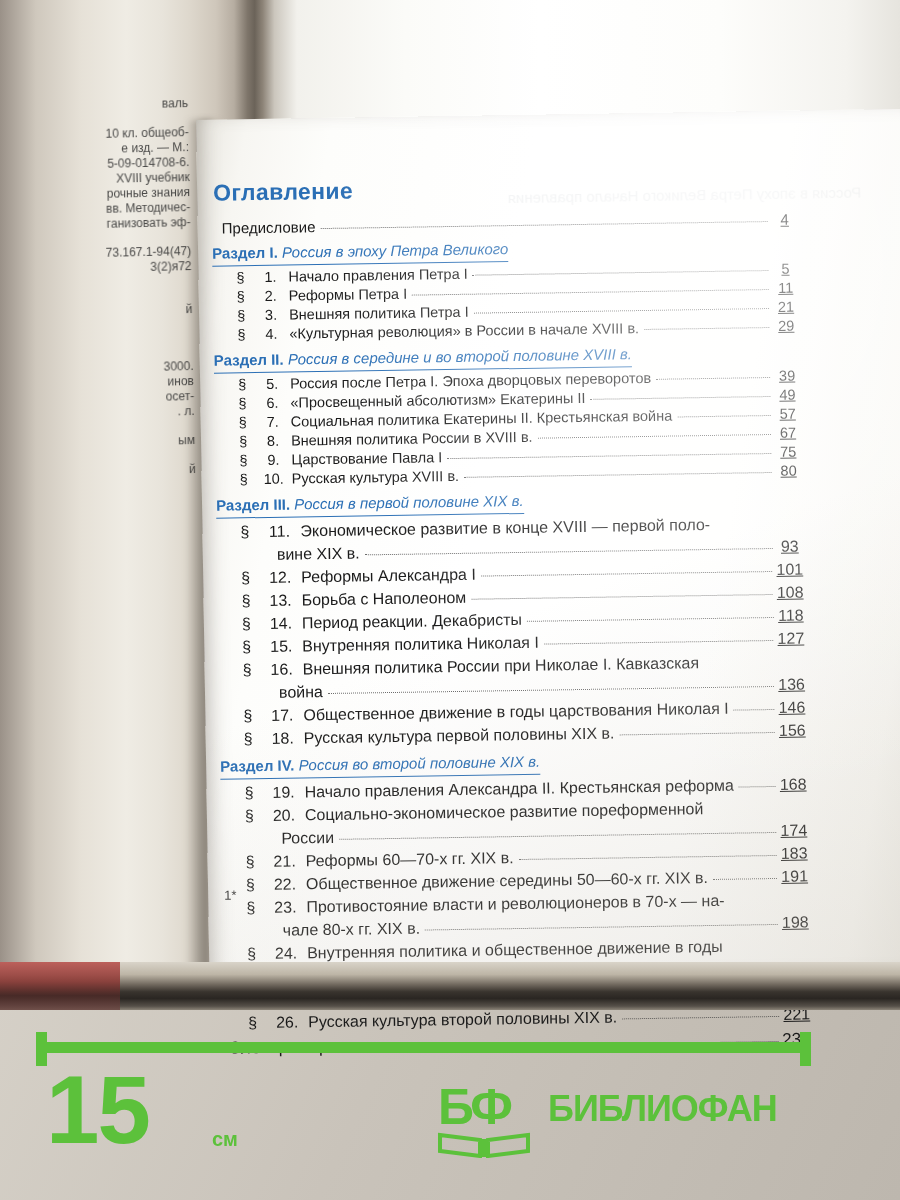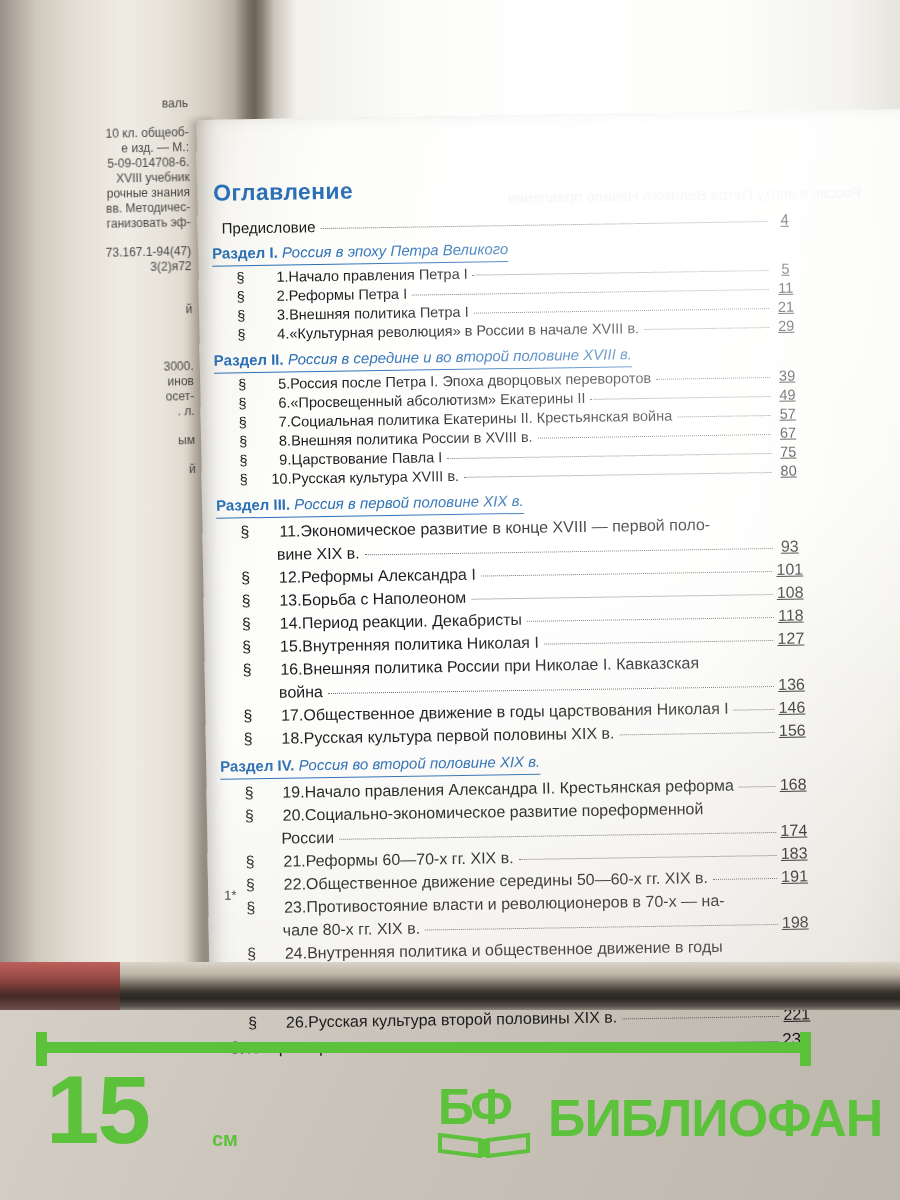--- a/index.html
+++ b/index.html
@@ -127,21 +127,21 @@
     margin: 0 0 12px 2px;
   }
 
   .row {
     display: flex;
     align-items: baseline;
     font-size: 14.5px;
     line-height: 19px;
     white-space: nowrap;
   }
-  .row .num { width: 36px; flex: 0 0 36px; text-align: right; }
+  .row .num { width: 36px; flex: 0 0 36px; text-align: center; }
   .row .sec { width: 16px; flex: 0 0 16px; text-align: left; }
   .row .txt { flex: 0 1 auto; }
   .row .dots {
     flex: 1 1 auto;
     margin: 0 4px 0 5px;
     overflow: hidden;
     position: relative;
     top: -3px;
     border-bottom: 1.5px dotted #3a3a3a;
     min-width: 8px;
@@ -265,21 +265,21 @@
   }
   .logo-mark .book {
     position: absolute;
     left: 0; top: 50px;
     width: 96px; height: 26px;
   }
   .logo-name {
     position: absolute;
     left: 548px;
     top: 78px;
-    font-size: 52px;
+    font-size: 36px;
     font-weight: bold;
     color: #5cc13b;
     letter-spacing: -1px;
   }
 </style>
 </head>
 <body>
 
 <div id="photo">
 

